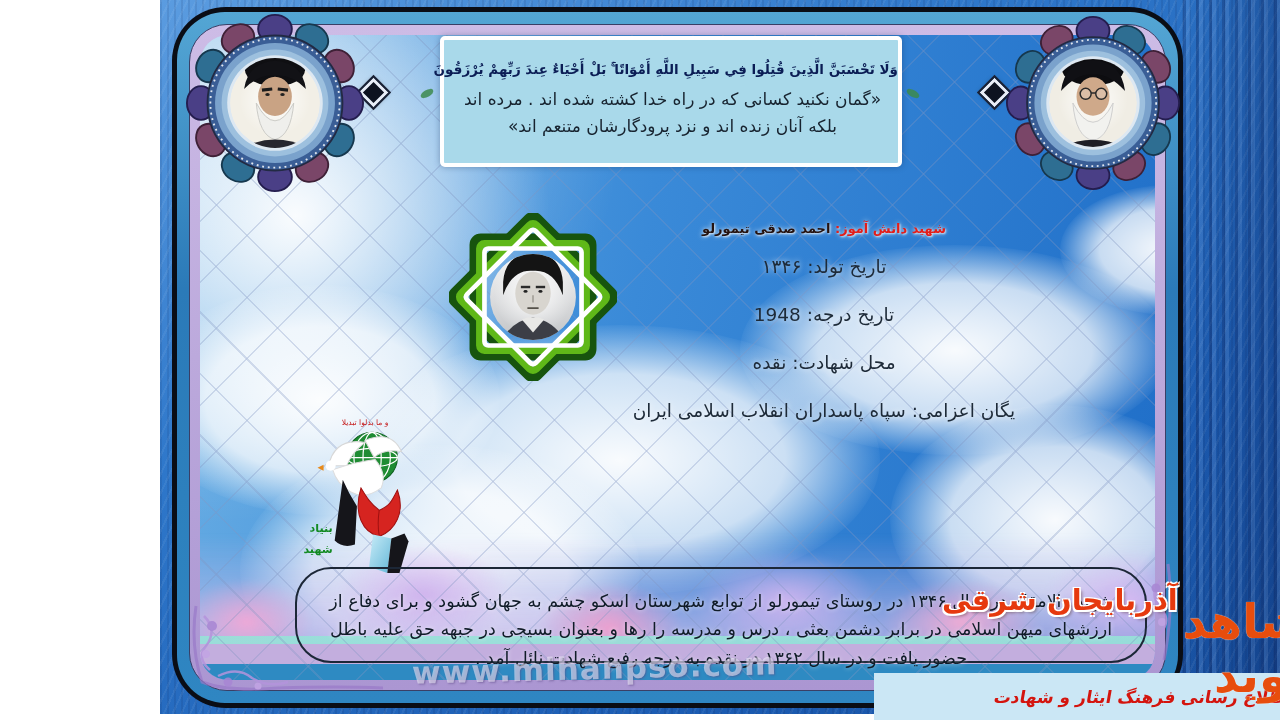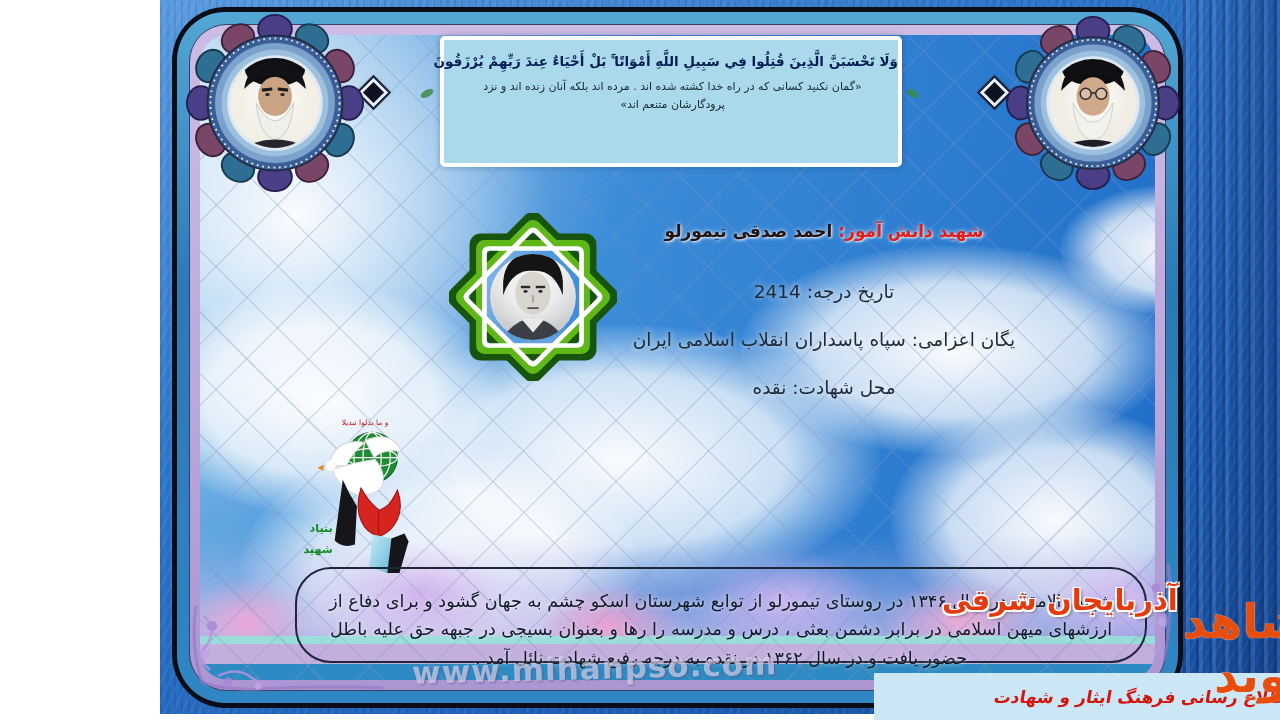--- a/index.html
+++ b/index.html
@@ -40,28 +40,28 @@
   .inner-bottom{position:absolute;left:0;right:0;bottom:0;height:44px;
          background:linear-gradient(to bottom, rgba(150,226,216,.9) 0 8px, #c3aede 8px 28px, #2e8ac2 28px 44px);}
   .lattice{position:absolute;inset:0;opacity:.55;
          background:repeating-linear-gradient(45deg, rgba(0,0,0,0) 0 42px, rgba(130,150,195,.55) 42px 43.5px),
                     repeating-linear-gradient(-45deg, rgba(0,0,0,0) 0 42px, rgba(130,150,195,.55) 42px 43.5px);}
   
   .portrait{position:absolute;z-index:10;}
   .verse-box{position:absolute;left:440px;top:36px;width:462px;height:131px;z-index:10;
          background:#a9d9ea;border:4px solid #ffffff;border-radius:5px;box-sizing:border-box;
          box-shadow:0 0 6px rgba(20,40,80,.35);text-align:center;direction:rtl;}
-  .verse-ar{margin-top:13px;font-size:13.5px;font-weight:bold;color:#0b1d55;white-space:nowrap;}
-  .verse-fa{margin:8px 14px 0 17px;font-size:11px;color:#17232f;line-height:1.6;}
+  .verse-ar{margin-top:21px;font-size:13.5px;font-weight:bold;color:#0b1d55;white-space:nowrap;}
+  .verse-fa{margin:8px 14px 0 17px;font-size:17px;color:#17232f;line-height:1.6;}
   .diamond{position:absolute;width:15px;height:15px;background:#0d1220;border:3px solid #e9eef8;
          outline:2px solid #1a2236;transform:rotate(45deg);z-index:9;box-shadow:0 0 5px rgba(0,0,0,.4);}
   .leaf{position:absolute;width:14px;height:7px;border-radius:50%;background:#3c8a4e;opacity:.85;z-index:9;}
   .star-photo{position:absolute;left:449px;top:213px;width:168px;height:168px;z-index:10;}
   .info{position:absolute;left:628px;top:221px;width:392px;z-index:10;direction:rtl;text-align:center;}
-  .info .head{font-size:17px;font-weight:bold;margin-bottom:40px;
+  .info .head{font-size:13px;font-weight:bold;margin-bottom:20px;
          text-shadow:0 0 5px rgba(255,255,255,.85),1px 1px 2px rgba(255,255,255,.7);}
   .info .head .lbl{color:#e31e1a;}
   .info .head .nm{color:#251310;}
   .info p{margin:0 0 27px 0;font-size:18.5px;color:#1d2a38;
          text-shadow:0 0 6px rgba(255,255,255,.8);}
   .found-logo{position:absolute;left:276px;top:412px;width:172px;height:164px;z-index:10;}
   .bio-box{position:absolute;left:295px;top:567px;width:852px;height:96px;z-index:10;
          border:2.5px solid #1c2737;border-radius:36px;box-sizing:border-box;
          direction:rtl;text-align:center;padding:18px 24px;}
   .bio-box p{margin:0;font-size:17.5px;line-height:1.62;color:#101c28;
@@ -251,23 +251,24 @@
           <circle cx="90" cy="90" r="46"></circle>
         </clipPath>
     </svg>
   </div>
 
   <div class="info" dir="rtl">
     <div class="head">
       <span class="lbl">شهید دانش آموز:</span>
       <span class="nm">احمد صدقی تیمورلو</span>
     </div>
-    <p><span>تاریخ درجه:</span> <span>2414</span></p>
+    <p><span>تاریخ تولد:</span> <span>۱۳۴۶</span></p>
+    <p><span>تاریخ درجه:</span> <span>1948</span></p>
+    <p><span>محل شهادت:</span> <span>نقده</span></p>
     <p><span>یگان اعزامی:</span> <span>سپاه پاسداران انقلاب اسلامی ایران</span></p>
-    <p><span>محل شهادت:</span> <span>نقده</span></p>
   </div>
 
   <div class="found-logo">
     <svg viewBox="0 0 170 160" width="172" height="164">
       <text x="88" y="12" font-size="7.5" fill="#c41414" text-anchor="middle">و ما بدلوا تبدیلا</text>
       <circle cx="95" cy="44" r="25" fill="#1f8c33" stroke="#0e6020" stroke-width="1"></circle>
       <ellipse cx="95" cy="44" rx="9" ry="25" fill="none" stroke="#fff" stroke-width="1.2"></ellipse>
       <ellipse cx="95" cy="44" rx="18" ry="25" fill="none" stroke="#fff" stroke-width="1.2"></ellipse>
       <ellipse cx="95" cy="44" rx="25" ry="9" fill="none" stroke="#fff" stroke-width="1.2"></ellipse>
       <line x1="70" y1="44" x2="120" y2="44" stroke="#fff" stroke-width="1.2"></line>

